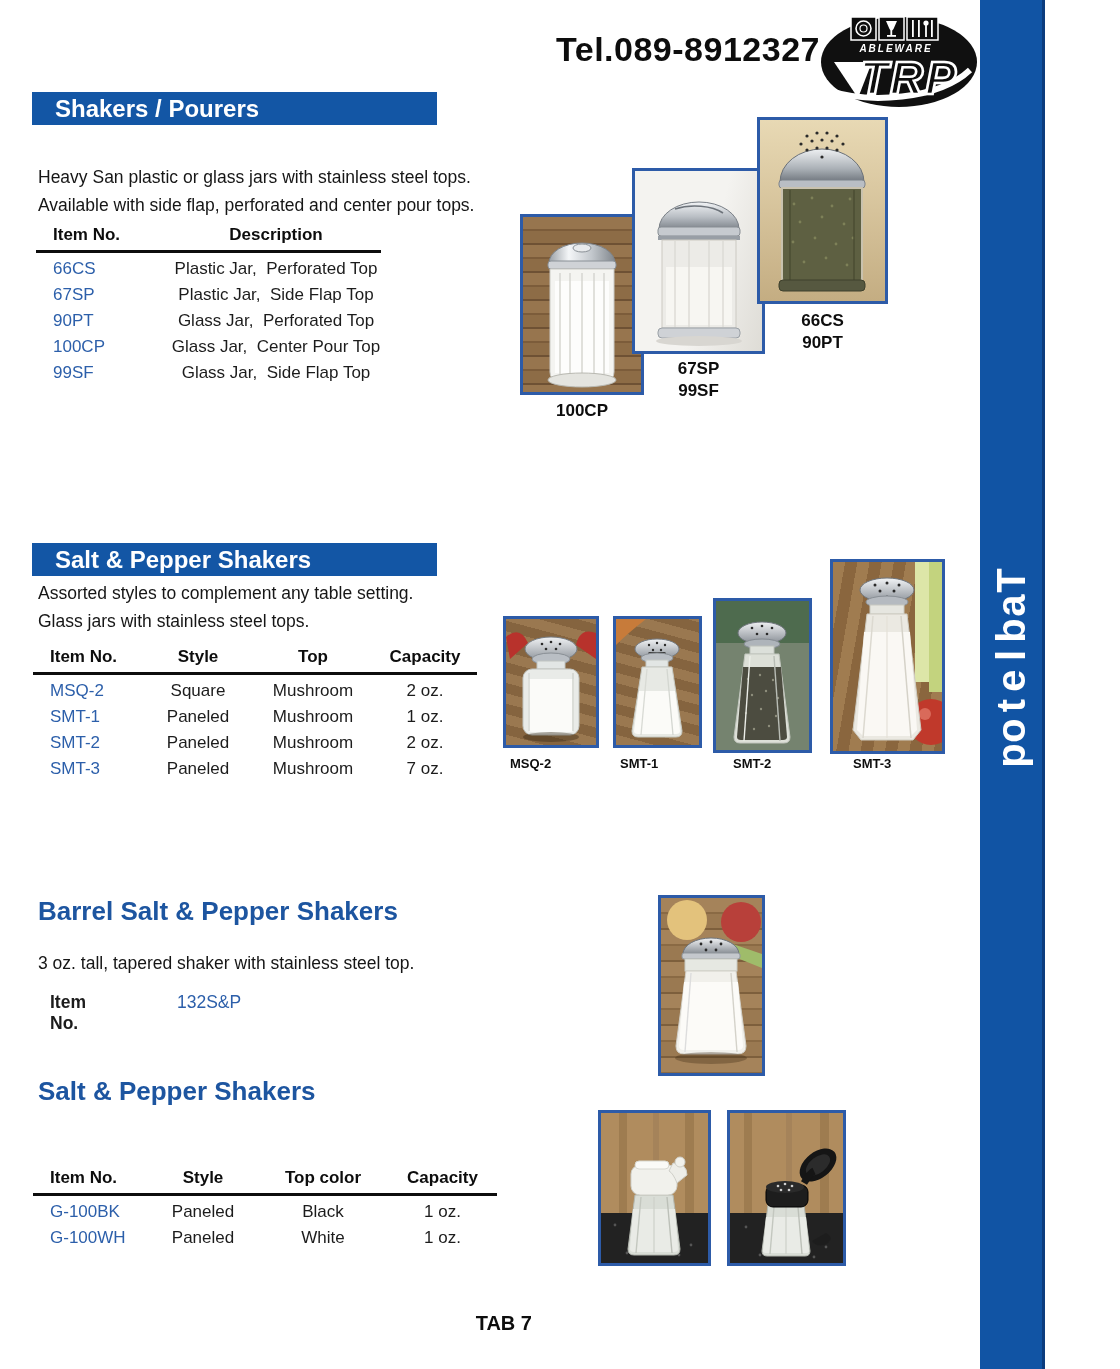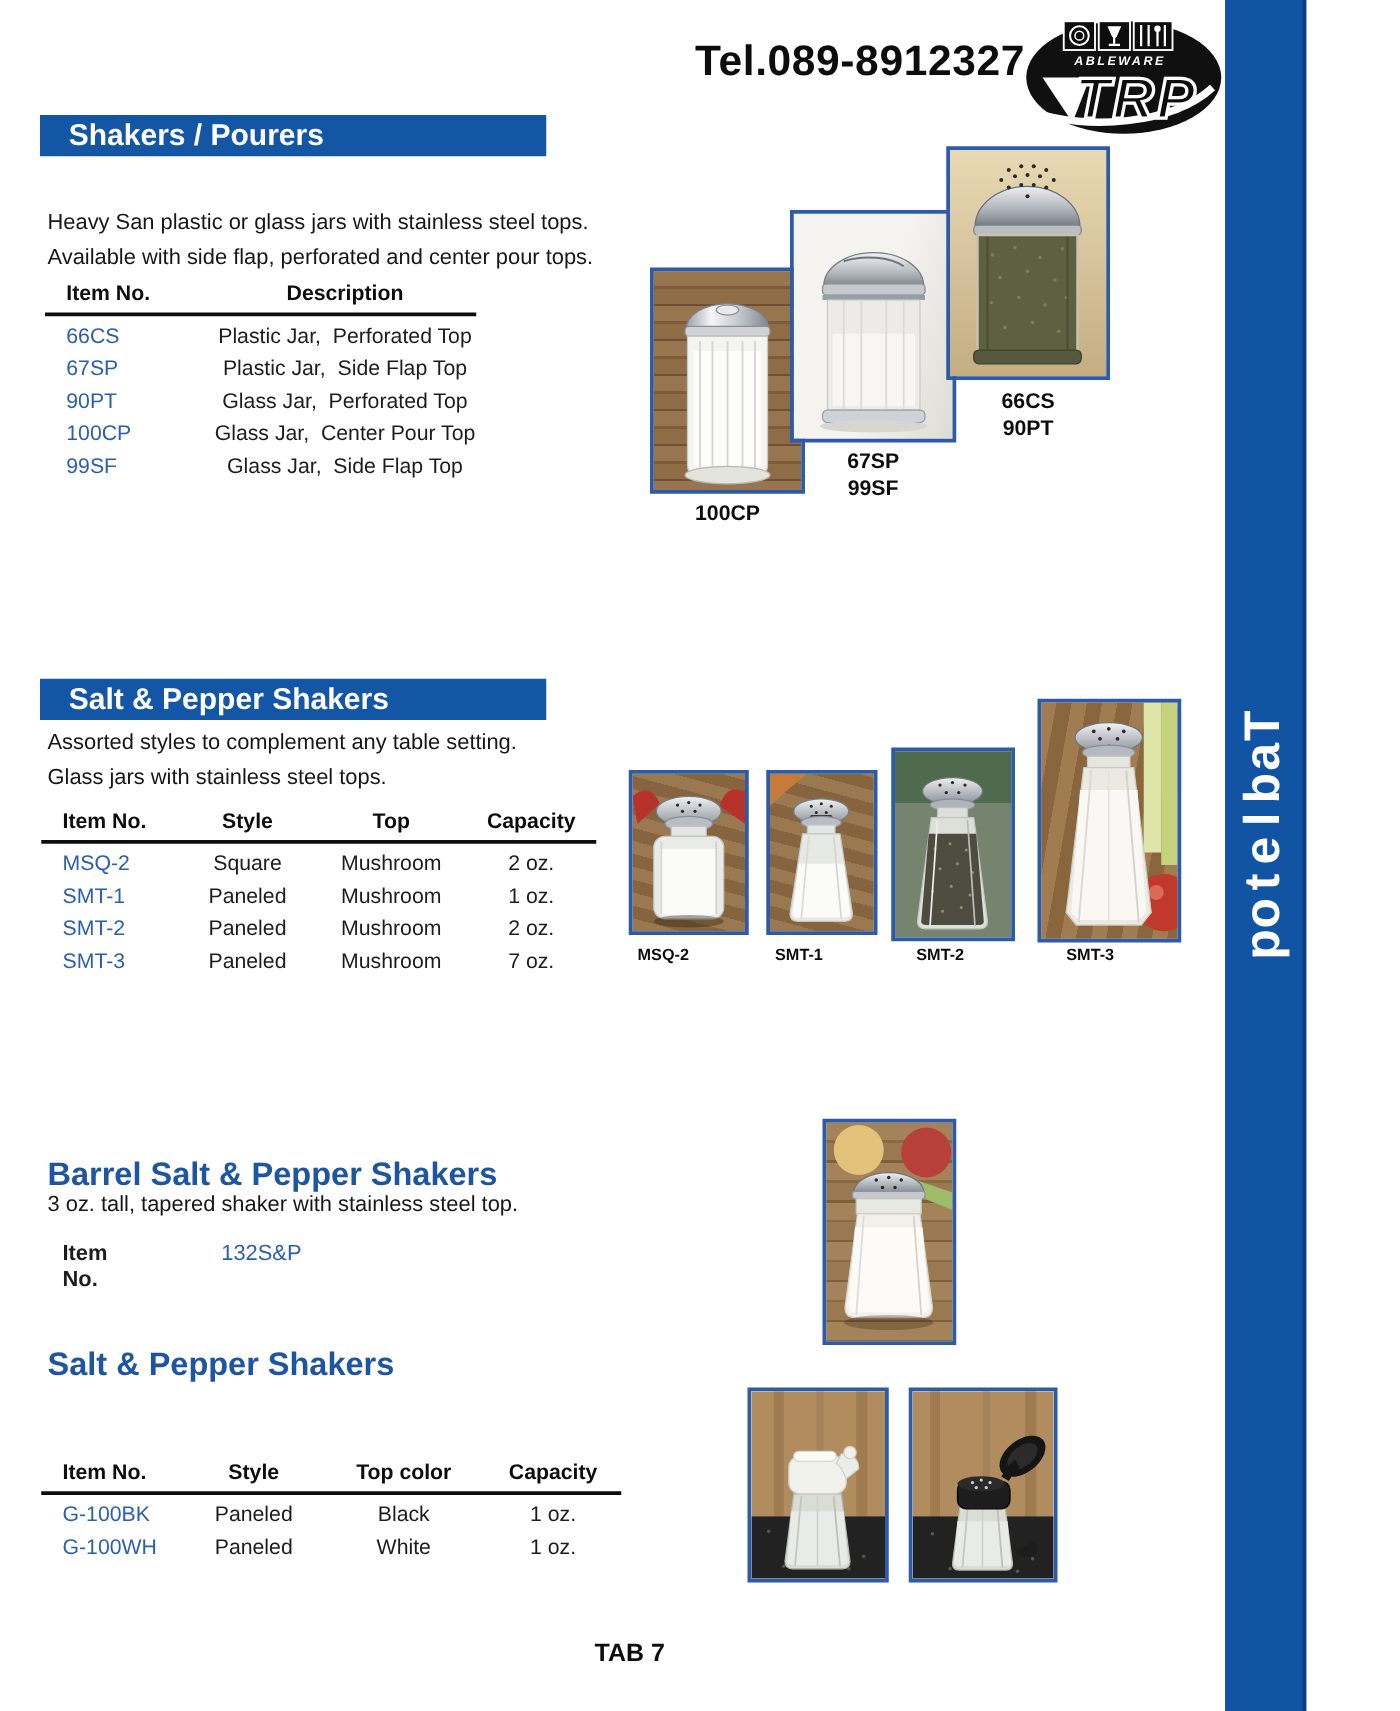--- a/index.html
+++ b/index.html
@@ -411,21 +411,21 @@
       <path d="M31,70 L77,70 L84,168 L78,174 L30,174 L24,168 Z" fill="#faf8f4"></path>
       <line x1="40" y1="54" x2="30" y2="176" stroke="#dcd9d0" stroke-width="1.5"></line>
       <line x1="68" y1="54" x2="78" y2="176" stroke="#d5d2c8" stroke-width="1.5"></line>
       <line x1="54" y1="54" x2="54" y2="176" stroke="#e4e1d8" stroke-width="1.2"></line>
     </svg>
   </figure>
   <div class="ph-label small" style="left:853px;top:756px;width:85px;">
     <div>SMT-3</div>
   </div>
 
-  <div class="blue-title" style="top:924px;">Barrel Salt &amp; Pepper Shakers</div>
+  <div class="blue-title" style="top:896px;">Barrel Salt &amp; Pepper Shakers</div>
   <div class="body-text" style="top:950px;">
     <div>3 oz. tall, tapered shaker with stainless steel top.</div>
   </div>
   <div class="item-line" style="top:992px;">
     <span class="lbl">Item No.</span>
     <span class="val">132S&amp;P</span>
   </div>
 
   <figure class="photo bg-wood4" style="left:658px;top:895px;width:107px;height:181px;">
     <svg width="101" height="175" viewBox="0 0 101 175">

